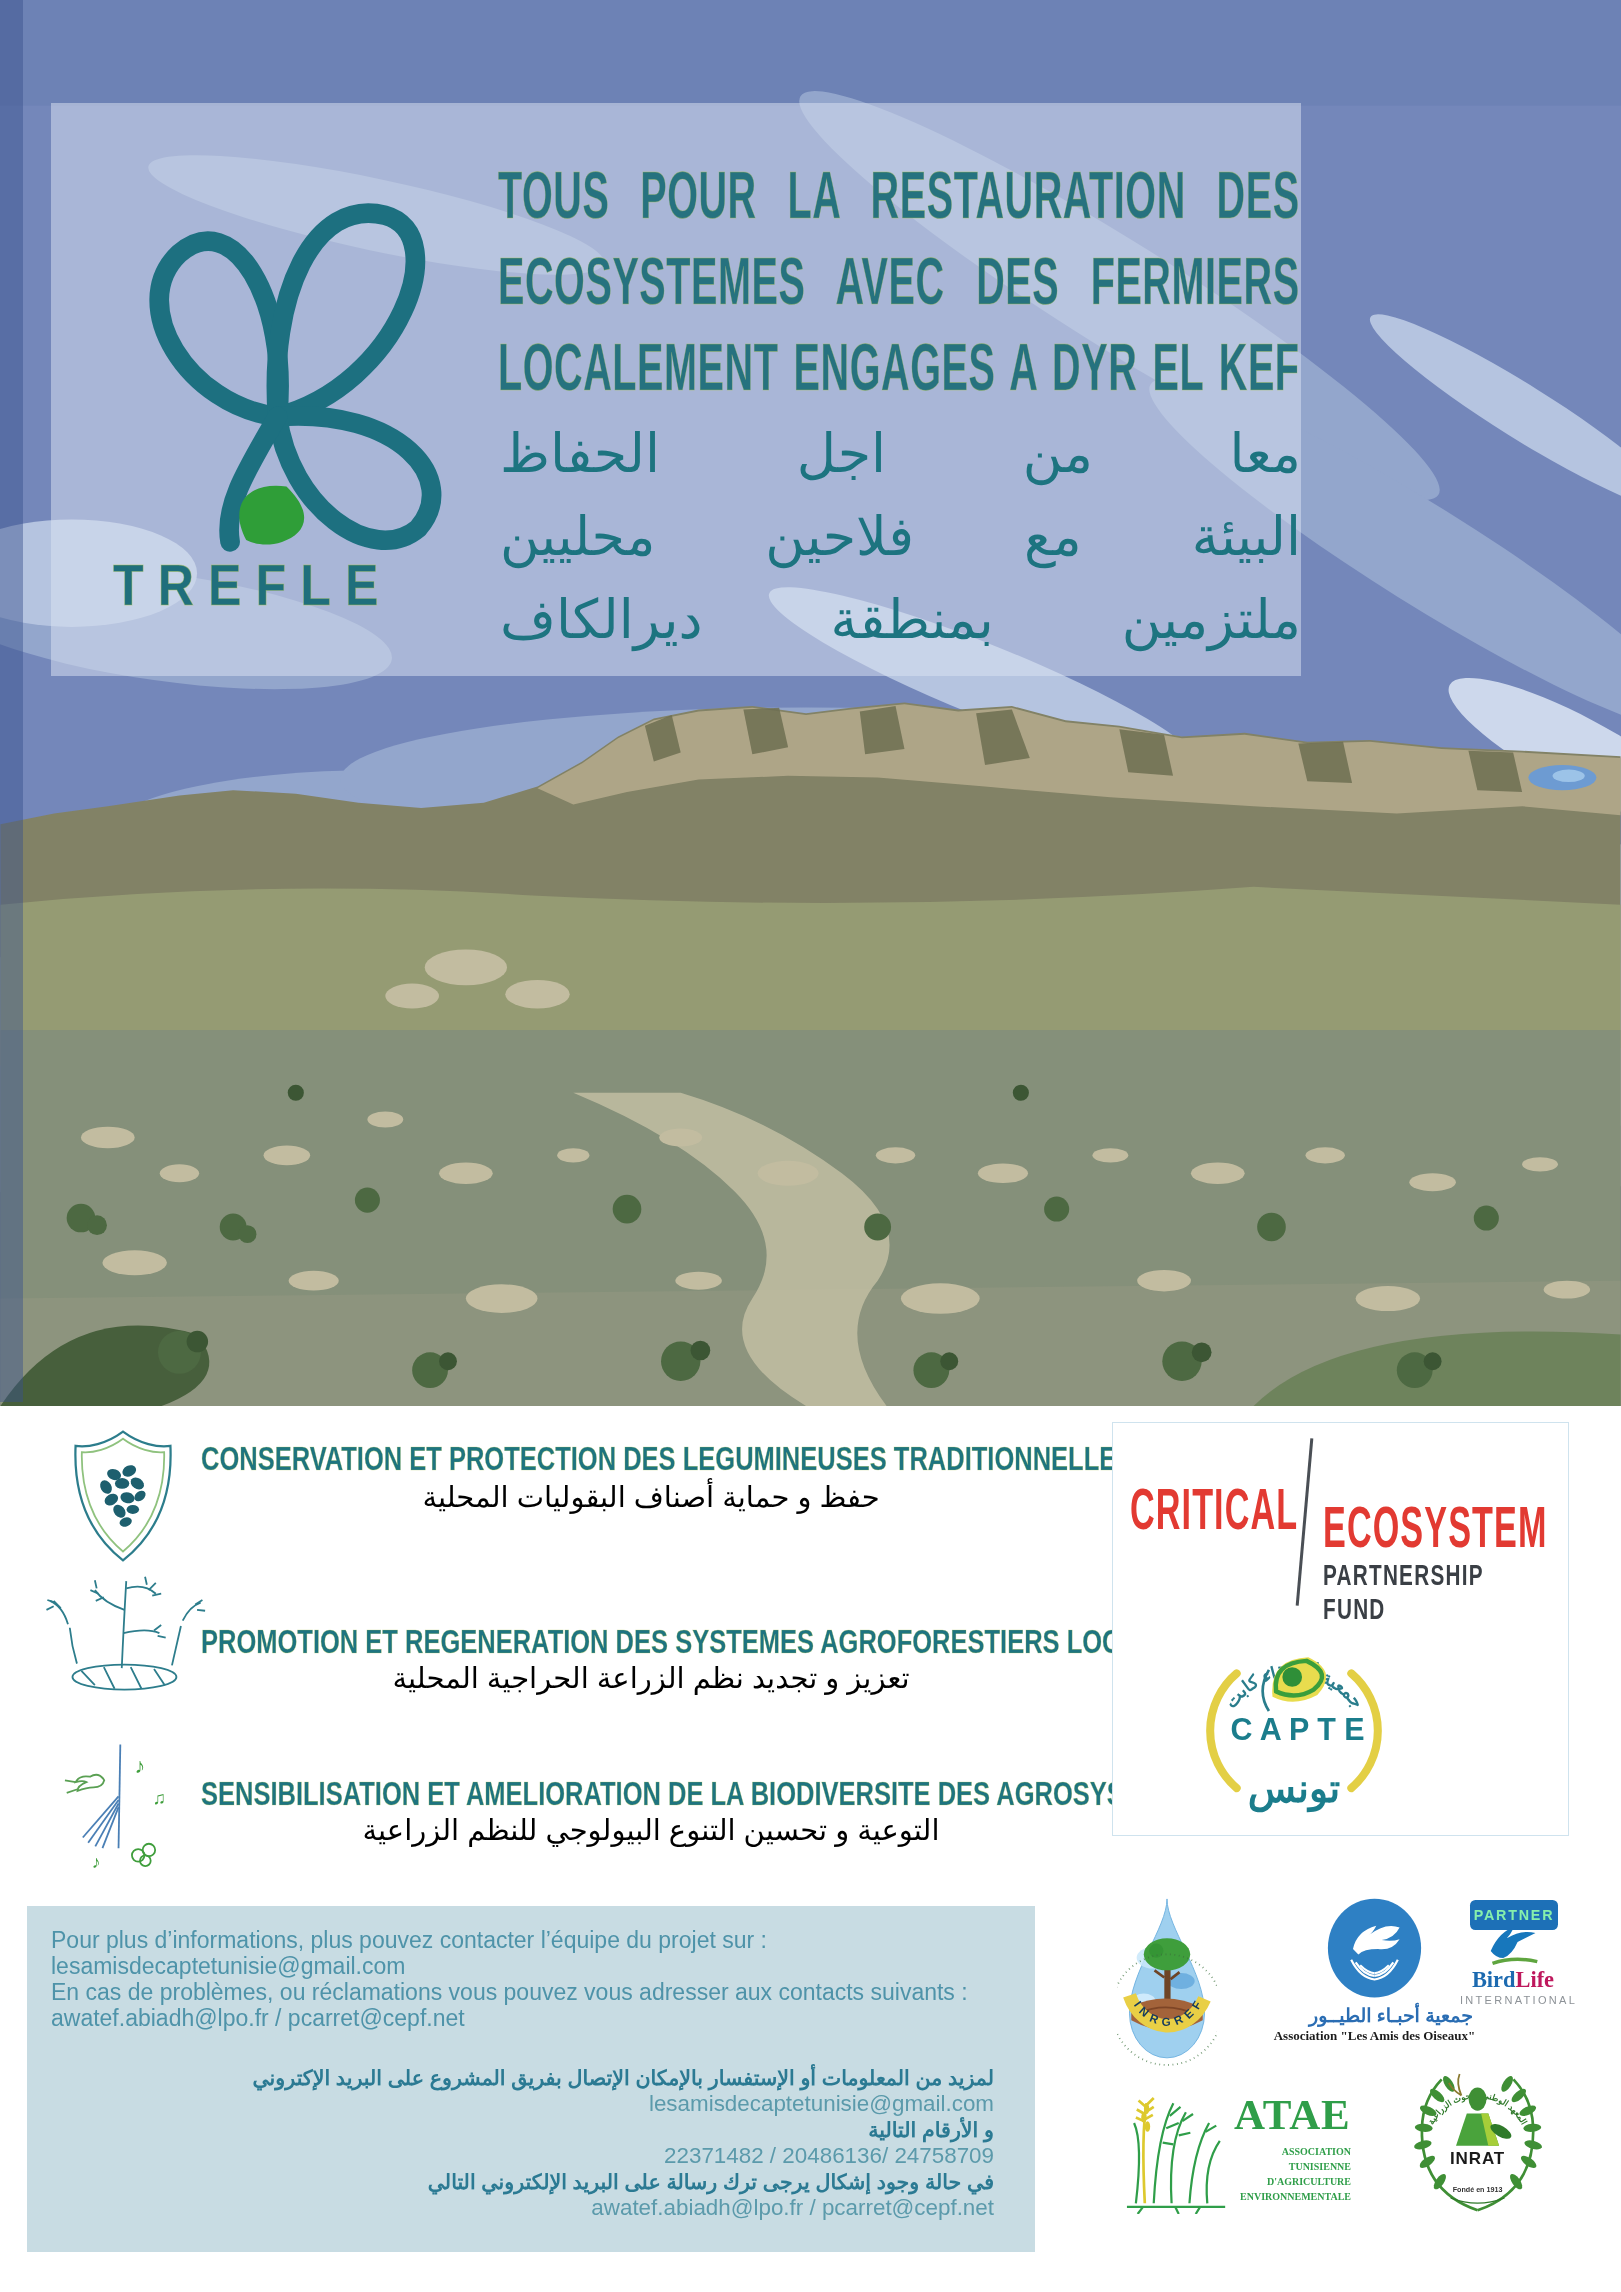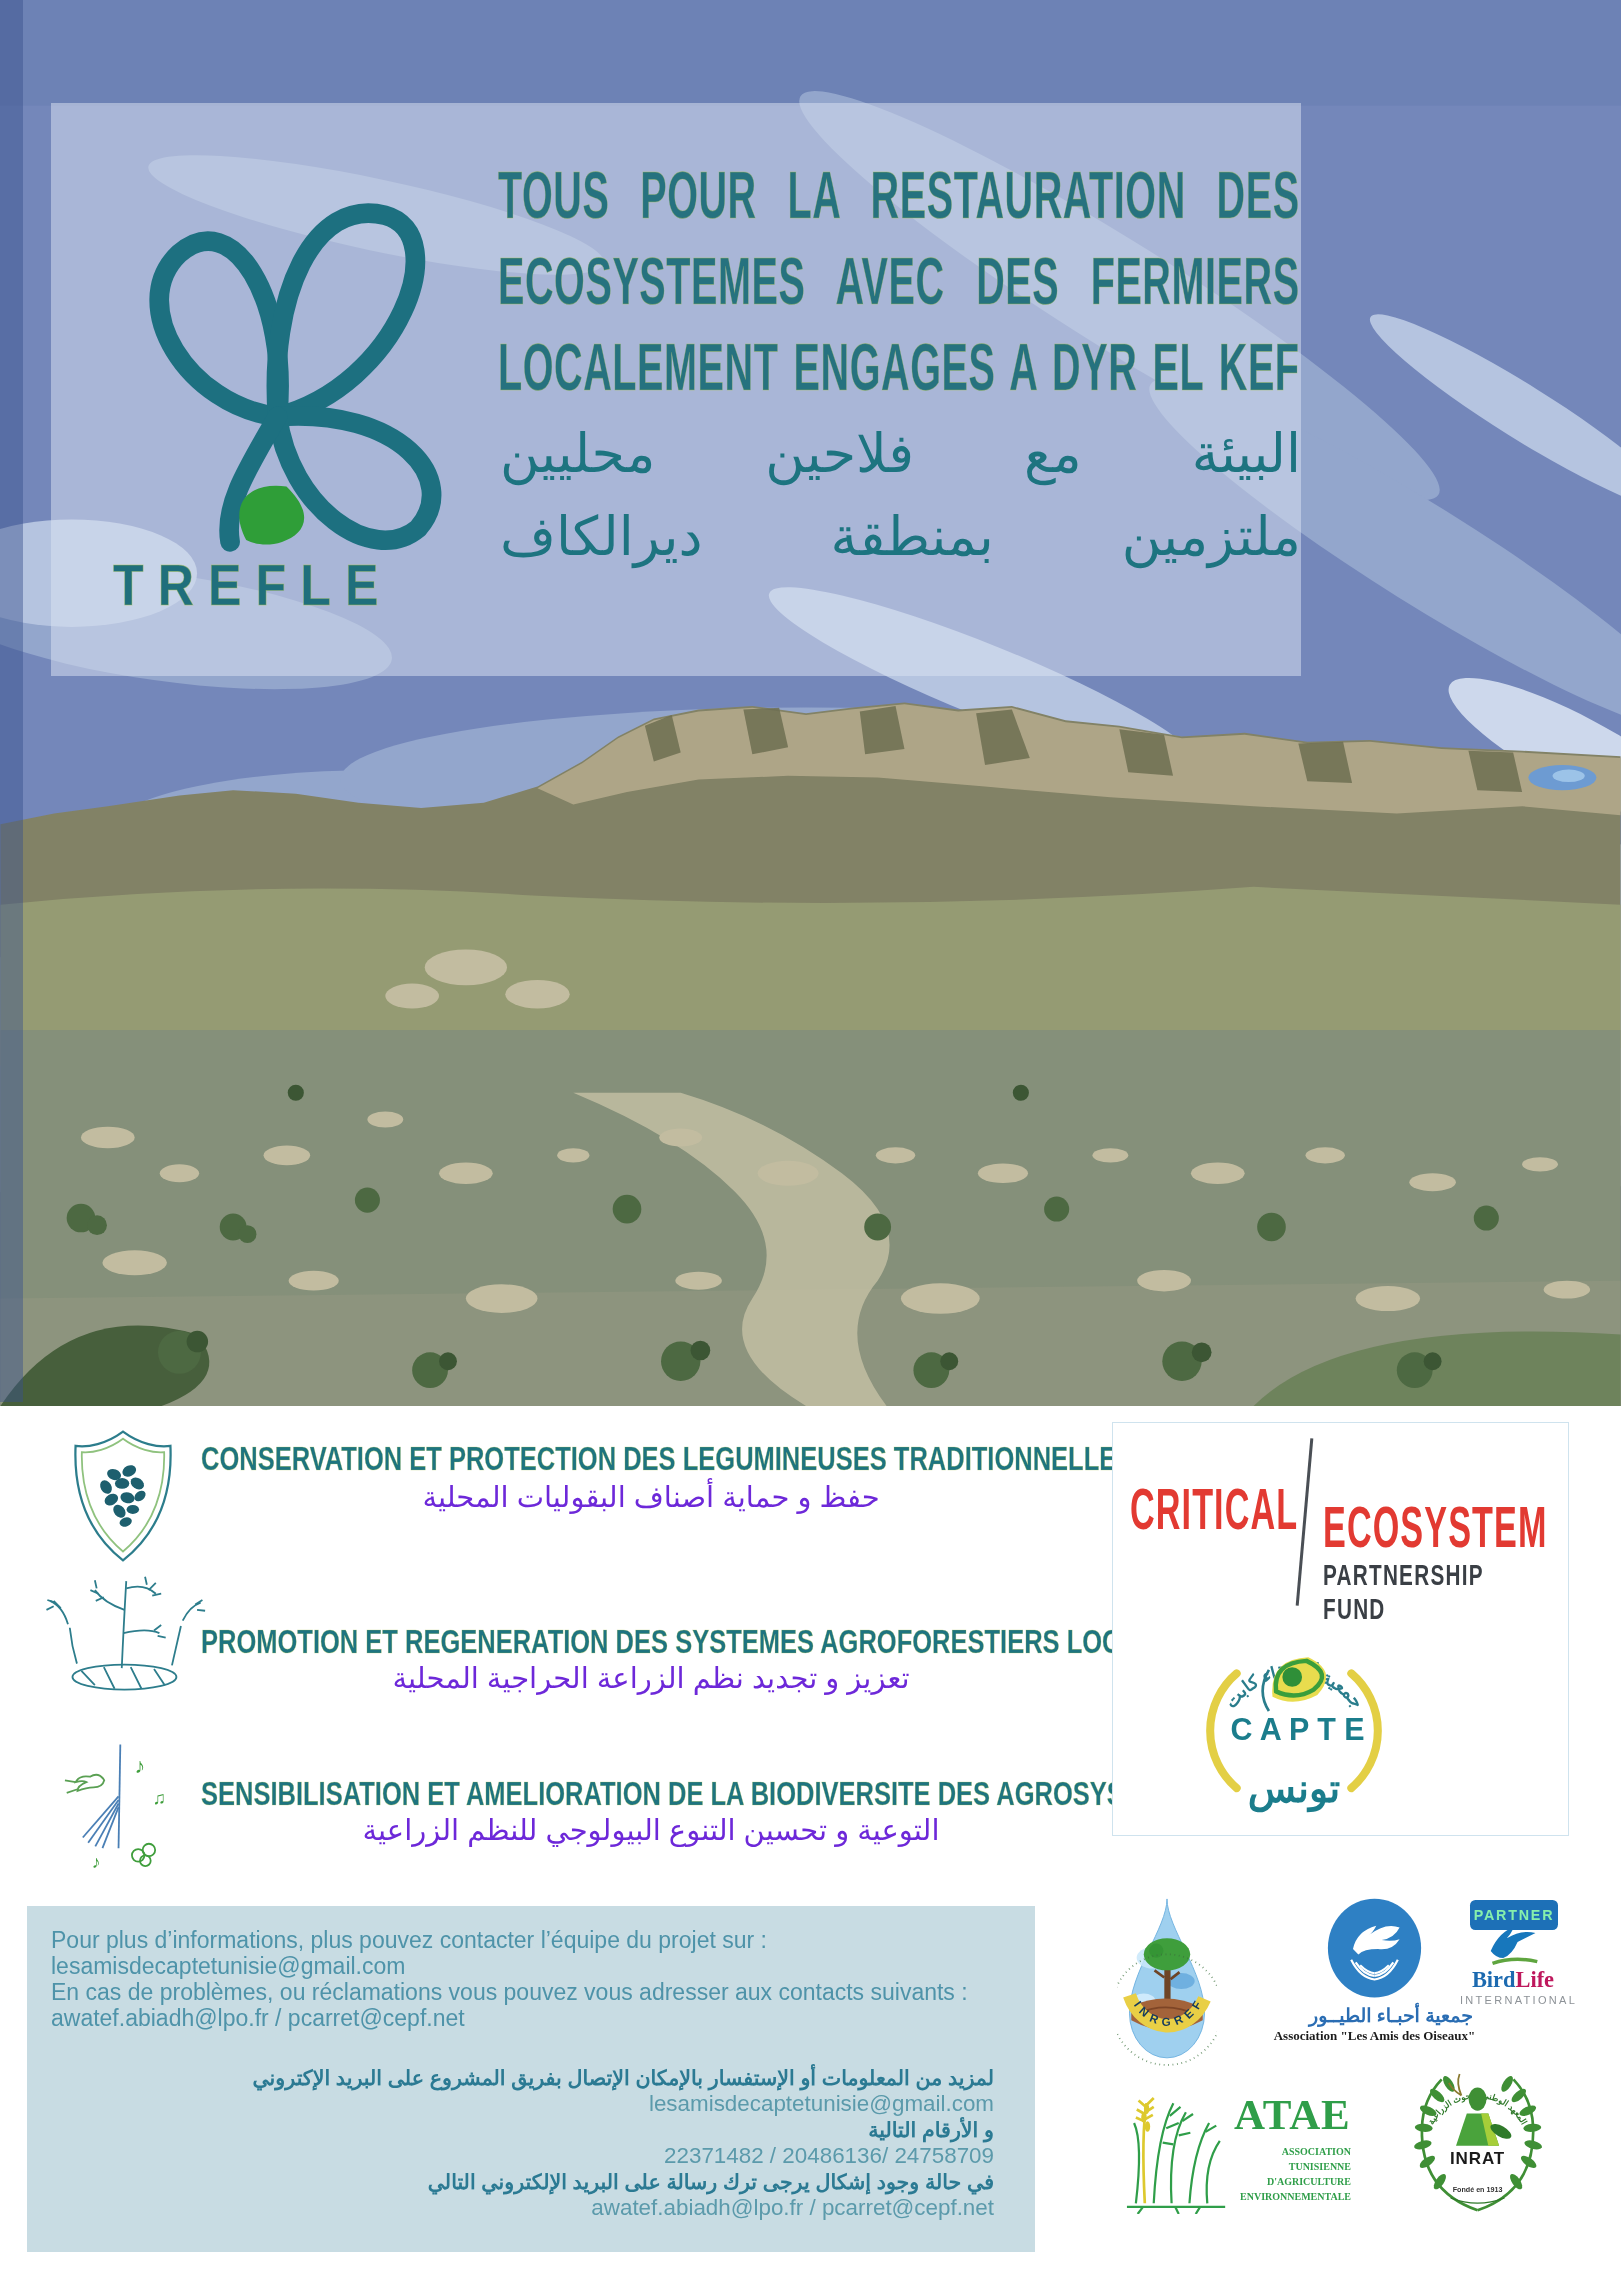--- a/index.html
+++ b/index.html
@@ -23,21 +23,21 @@
   .fr-head .line{width:100%;font-size:66px;line-height:86px;text-align:justify;text-align-last:justify;
                  letter-spacing:0.9px;white-space:nowrap;}
   .ar-head{position:absolute;left:500px;top:412px;width:801px;direction:rtl;color:#1d7480;}
   .ar-head .line{width:100%;font-size:54px;line-height:83px;font-weight:500;
                  text-align:justify;text-align-last:justify;}
 
   
   .item-title{position:absolute;left:51px;width:1200px;text-align:center;color:#1e7480;
               font-weight:700;font-size:34px;line-height:39px;transform:scaleX(.75);
               transform-origin:center;-webkit-text-stroke:0.7px rgba(173,195,80,.45);white-space:nowrap;}
-  .item-ar{position:absolute;left:51px;width:1200px;text-align:center;color:#6d28d9;
+  .item-ar{position:absolute;left:51px;width:1200px;text-align:center;color:#000000;
            font-size:29px;line-height:39px;font-weight:500;direction:rtl;}
 
   
   .partner-box{position:absolute;left:1112px;top:1422px;width:457px;height:414px;background:#ffffff;
                border:1.8px solid #cfe3ee;box-sizing:border-box;}
   .cepf-critical{position:absolute;left:1130px;top:1476px;font-size:57px;font-weight:700;color:#e23a32;
                  transform:scaleX(.60);transform-origin:0 0;letter-spacing:1.8px;}
   .cepf-eco{position:absolute;left:1323px;top:1494px;font-size:57px;font-weight:700;color:#e23a32;
             transform:scaleX(.60);transform-origin:0 0;letter-spacing:1.8px;}
   .cepf-fund{position:absolute;left:1323px;top:1558px;font-size:29.6px;font-weight:700;color:#3a3f45;
@@ -115,20 +115,21 @@
   </svg>
   <div class="brand-word">TREFLE</div>
 
   <div class="fr-head">
     <div class="line">TOUS POUR LA RESTAURATION DES</div>
     <div class="line">ECOSYSTEMES AVEC DES FERMIERS</div>
     <div class="line">LOCALEMENT ENGAGES A DYR EL KEF</div>
   </div>
 
   <div class="ar-head">
+    <div class="line">معا من اجل الحفاظ</div>
     <div class="line">البيئة مع فلاحين محليين</div>
     <div class="line">ملتزمين بمنطقة ديرالكاف</div>
   </div>
 
   <svg class="abs" style="left:0;top:672px" width="1621" height="734" viewBox="0 0 1810 820">
     <path d="M0,170 L60,158 L120,150 L200,138 L260,132 L330,136 L400,146 L470,152 L540,146 L600,128
              L650,100 L690,72 L730,52 L780,42 L840,38 L900,46 L950,40 L1010,34 L1070,42 L1130,38
              L1190,54 L1250,60 L1320,72 L1390,68 L1460,78 L1530,76 L1610,84 L1700,88 L1810,94
              L1810,820 L0,820 Z" fill="#828266"></path>
     <path d="M600,130 L650,102 L690,74 L730,54 L780,44 L840,40 L900,48 L950,42 L1010,36 L1070,44

